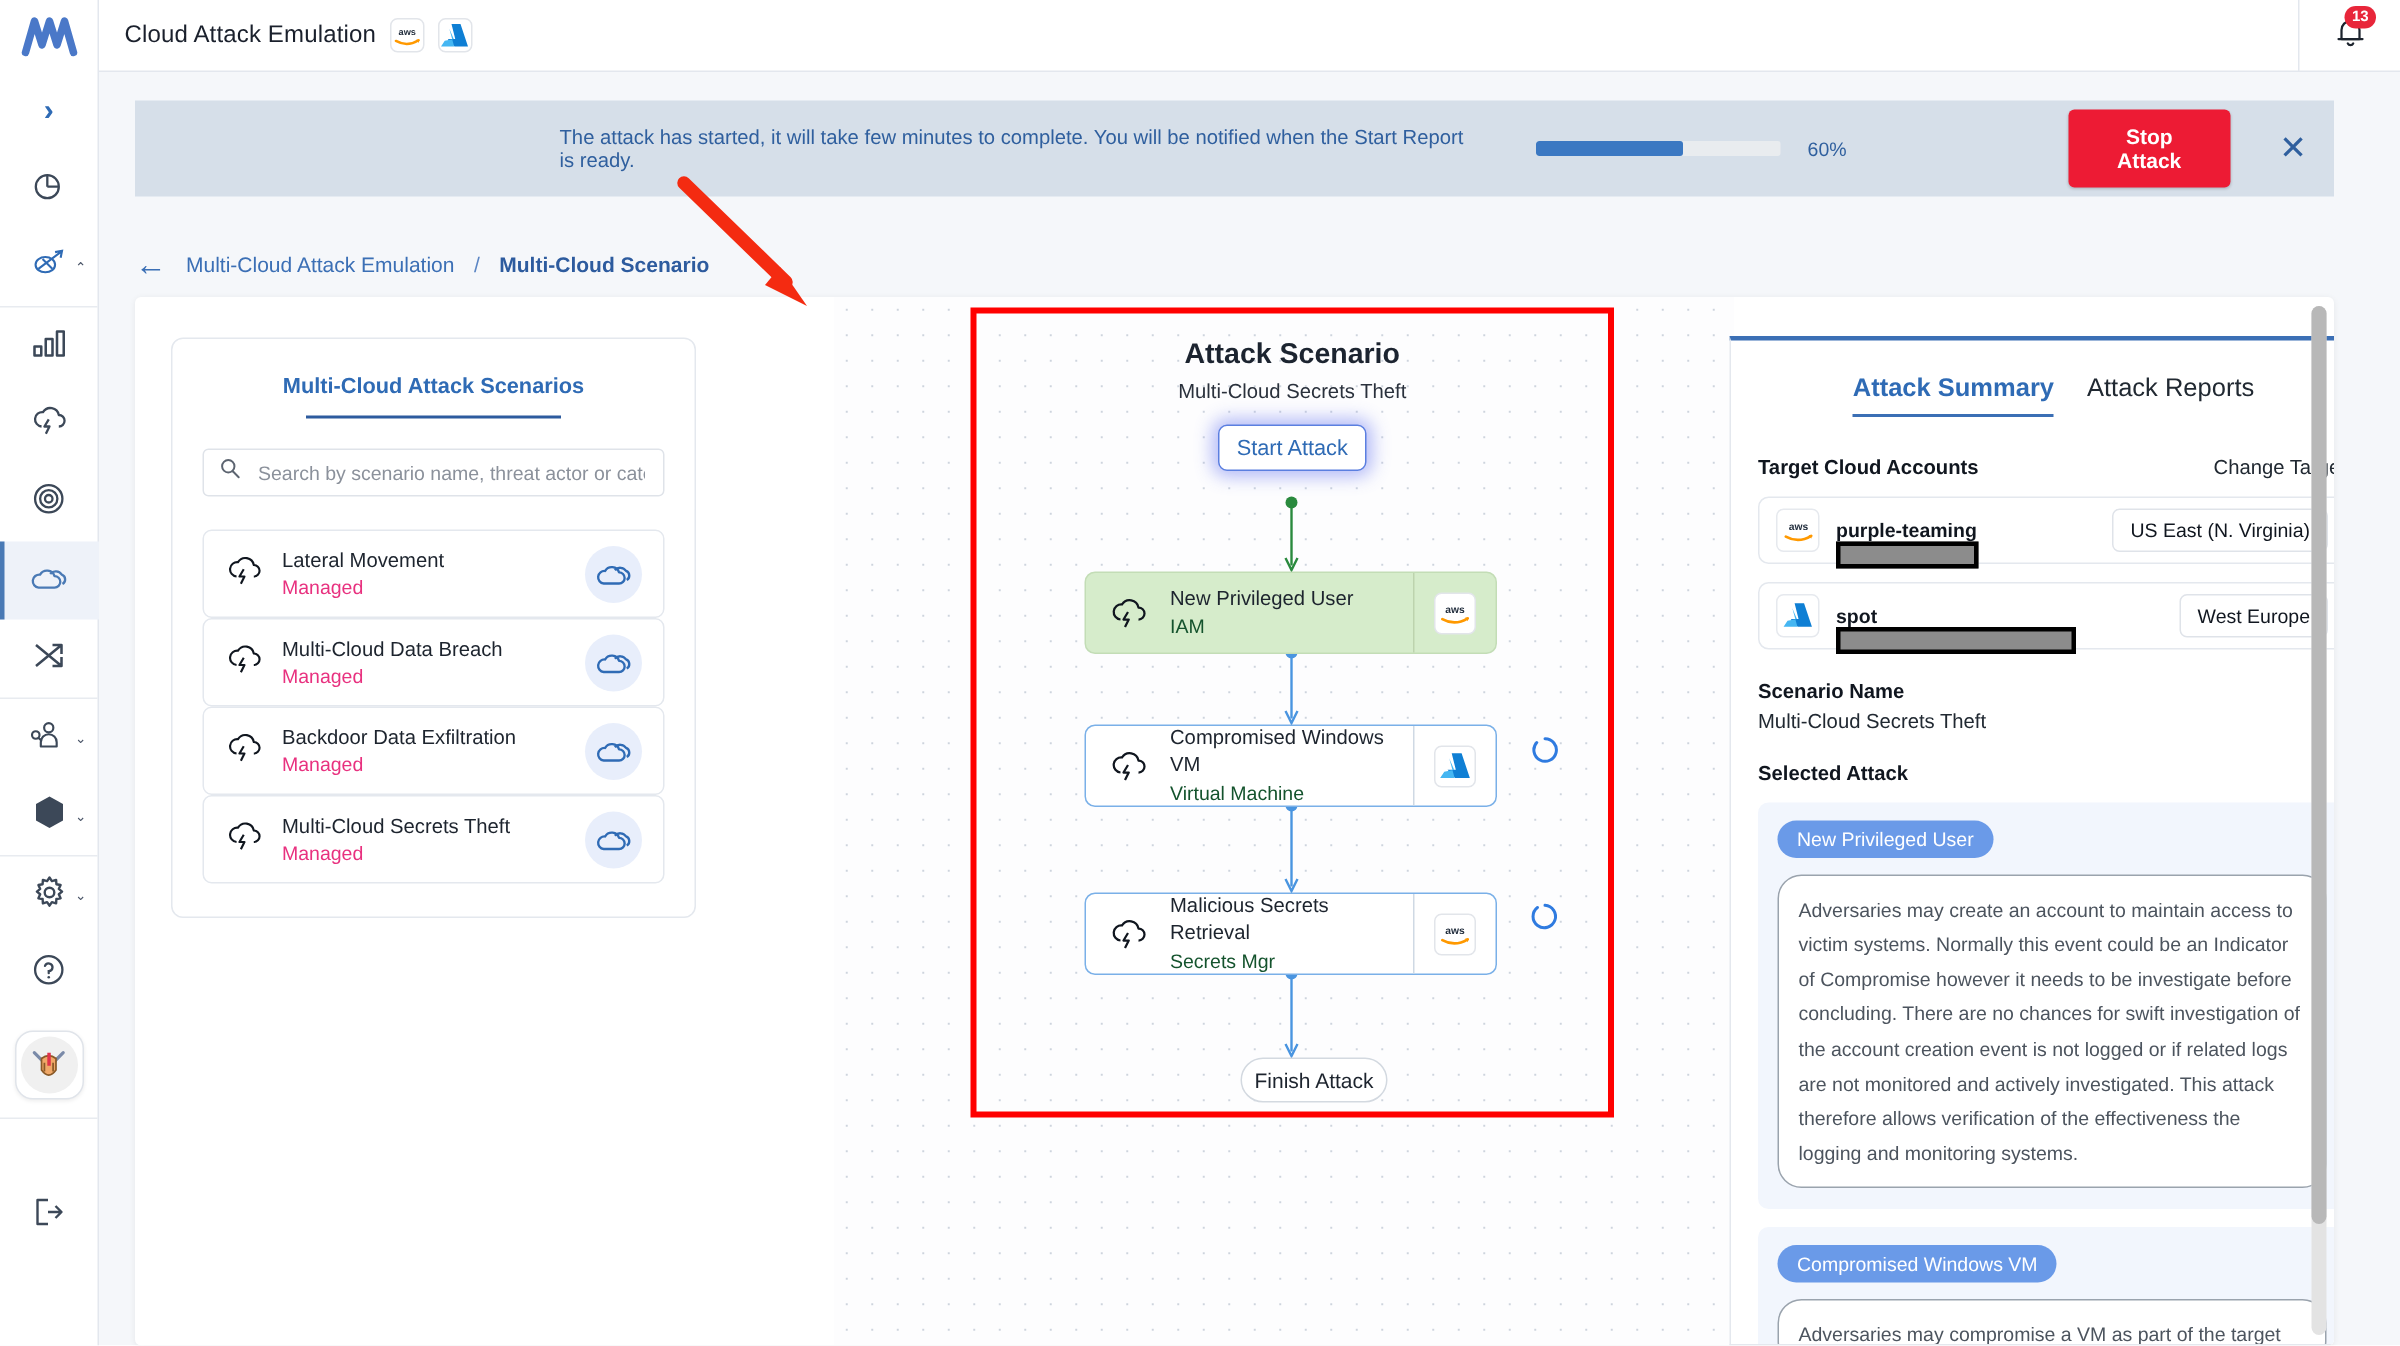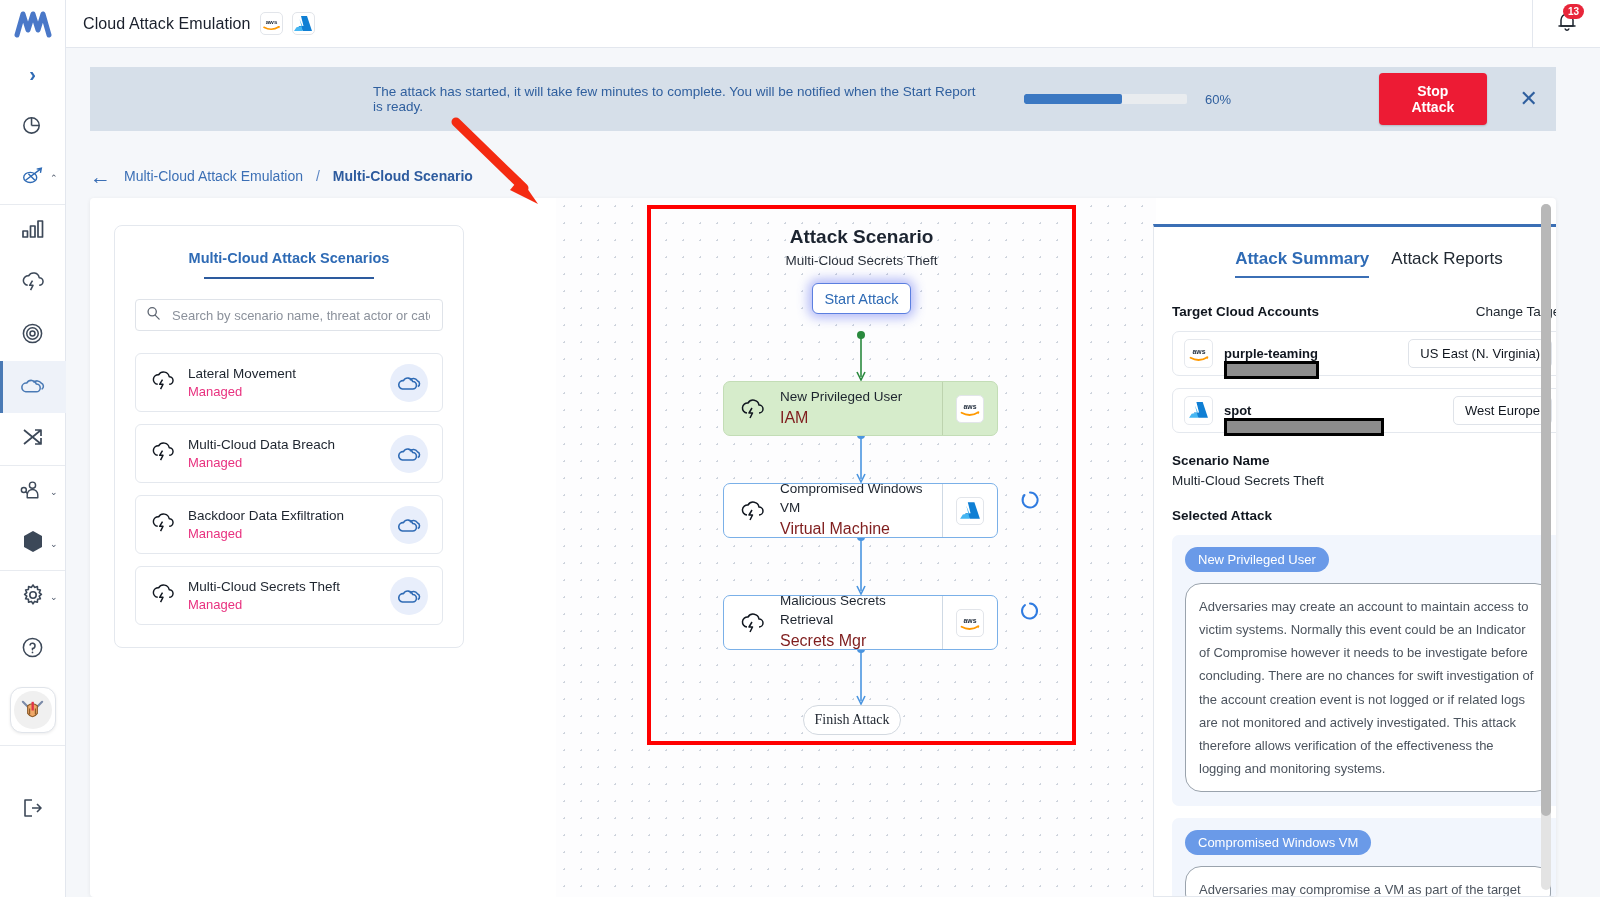--- a/index.html
+++ b/index.html
@@ -102,21 +102,21 @@
   .panel-tab-underline{ height:2px; background:#2d5b9e; width:170px; margin:0 auto 20px; }
   .search-box{
     display:flex; align-items:center; gap:9px; border:1px solid #dfe3e9; border-radius:4px;
     height:32px; padding:0 10px;
   }
   .search-box input{
     border:none; outline:none; font-size:13px; color:#5c6470; flex:1;
     font-family:inherit; background:transparent;
   }
   .search-box input::placeholder{ color:#8b919b; }
-  .scn-list{ margin-top:22px; display:flex; flex-direction:column; gap:12px; }
+  .scn-list{ margin-top:22px; display:flex; flex-direction:column; }
   .scn-item{
     border:1px solid #e4e8ee; border-radius:6px; height:59px;
     display:flex; align-items:center; padding:0 14px; gap:13px; cursor:pointer; background:#fff;
   }
   .scn-text{ flex:1; }
   .scn-name{ font-size:13.5px; color:#1d242e; line-height:1.35; }
   .scn-sub{ font-size:13px; color:#e8317f; line-height:1.35; }
   .scn-cloud{
     width:38px;height:38px;border-radius:50%;background:#e8eefb;
     display:flex;align-items:center;justify-content:center;
@@ -143,21 +143,21 @@
   }
   .conn{ position:absolute; left:0; top:0; width:100%; height:100%; pointer-events:none; }
   .node{
     position:absolute; width:275px; height:55px; border-radius:7px;
     display:flex; align-items:center; background:#fff; border:1px solid #7ab0e8;
   }
   .node.green{ background:#d6eccb; border:1px solid #c3ddb6; }
   .node-ico{ width:56px; display:flex; align-items:center; justify-content:center; }
   .node-text{ flex:1; }
   .node-name{ font-size:13.5px; color:#1d242e; line-height:1.4; }
-  .node-sub{ font-size:16px; color:#7f1d1d; line-height:1.4; }
+  .node-sub{ font-size:13px; color:#14532d; line-height:1.4; }
   .node-cloud{
     width:55px; height:100%; display:flex; align-items:center; justify-content:center;
     border-left:1px solid #cfd9e4;
   }
   .node.green .node-cloud{ border-left:1px solid #bdd3ae; }
   .node-logo{
     width:28px;height:28px;border-radius:5px;border:1px solid #e2e5ea;background:#fff;
     display:flex;align-items:center;justify-content:center;overflow:hidden;
   }
   .spinner{ position:absolute; color:#2f7be0; font-size:21px; }
@@ -587,21 +587,21 @@
               </svg>
             </div>
           </div>
         </div>
         <span class="spinner" style="left:369px; top:392px;">
           <svg width="20" height="20" viewBox="0 0 20 20" fill="none" stroke="#2f7be0" stroke-width="2" stroke-linecap="round">
             <path d="M10 2.5 A7.5 7.5 0 1 1 5 4"></path>
           </svg>
         </span>
 
-        <button class="finishbtn" style="left:152px; top:496px;font-family:Liberation Serif, serif;">Finish Attack</button>
+        <button class="finishbtn" style="left:176px; top:496px;">Finish Attack</button>
       </div>
     </div>
 
     <div id="summary">
       <div class="sum-tabs">
         <div class="sum-tab active">Attack Summary</div>
         <div class="sum-tab">Attack Reports</div>
       </div>
       <div class="sum-body">
         <div class="sum-rowhead">

